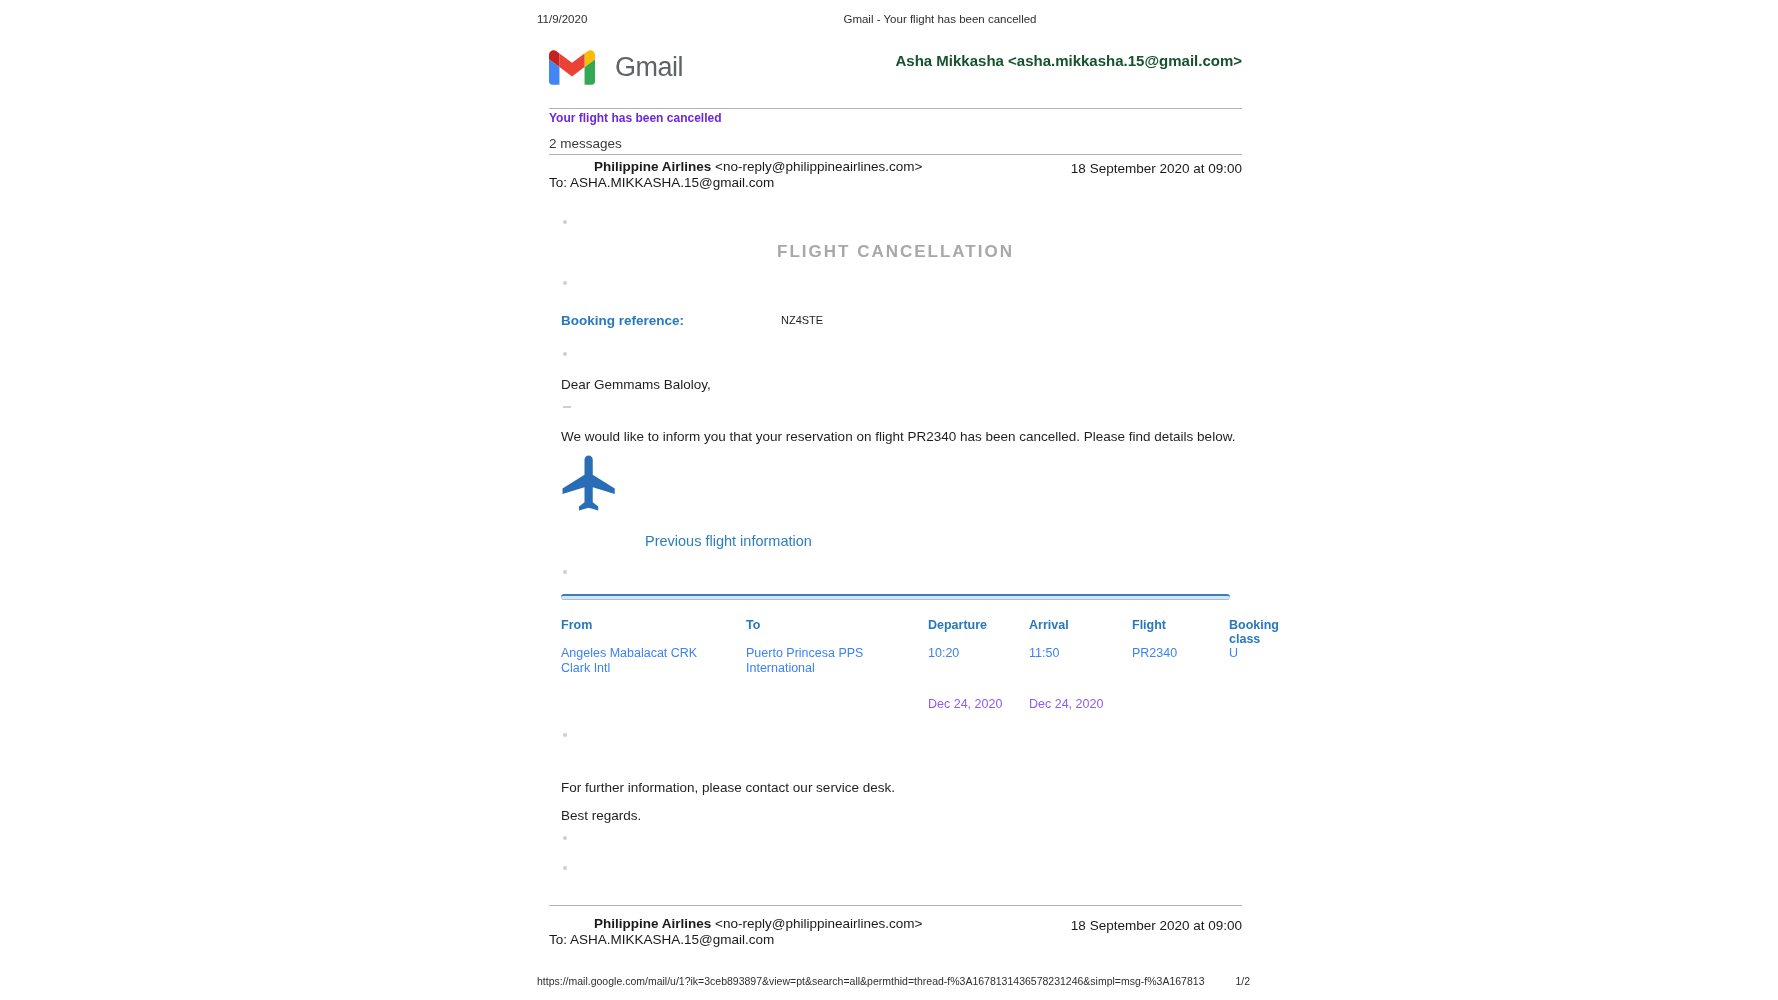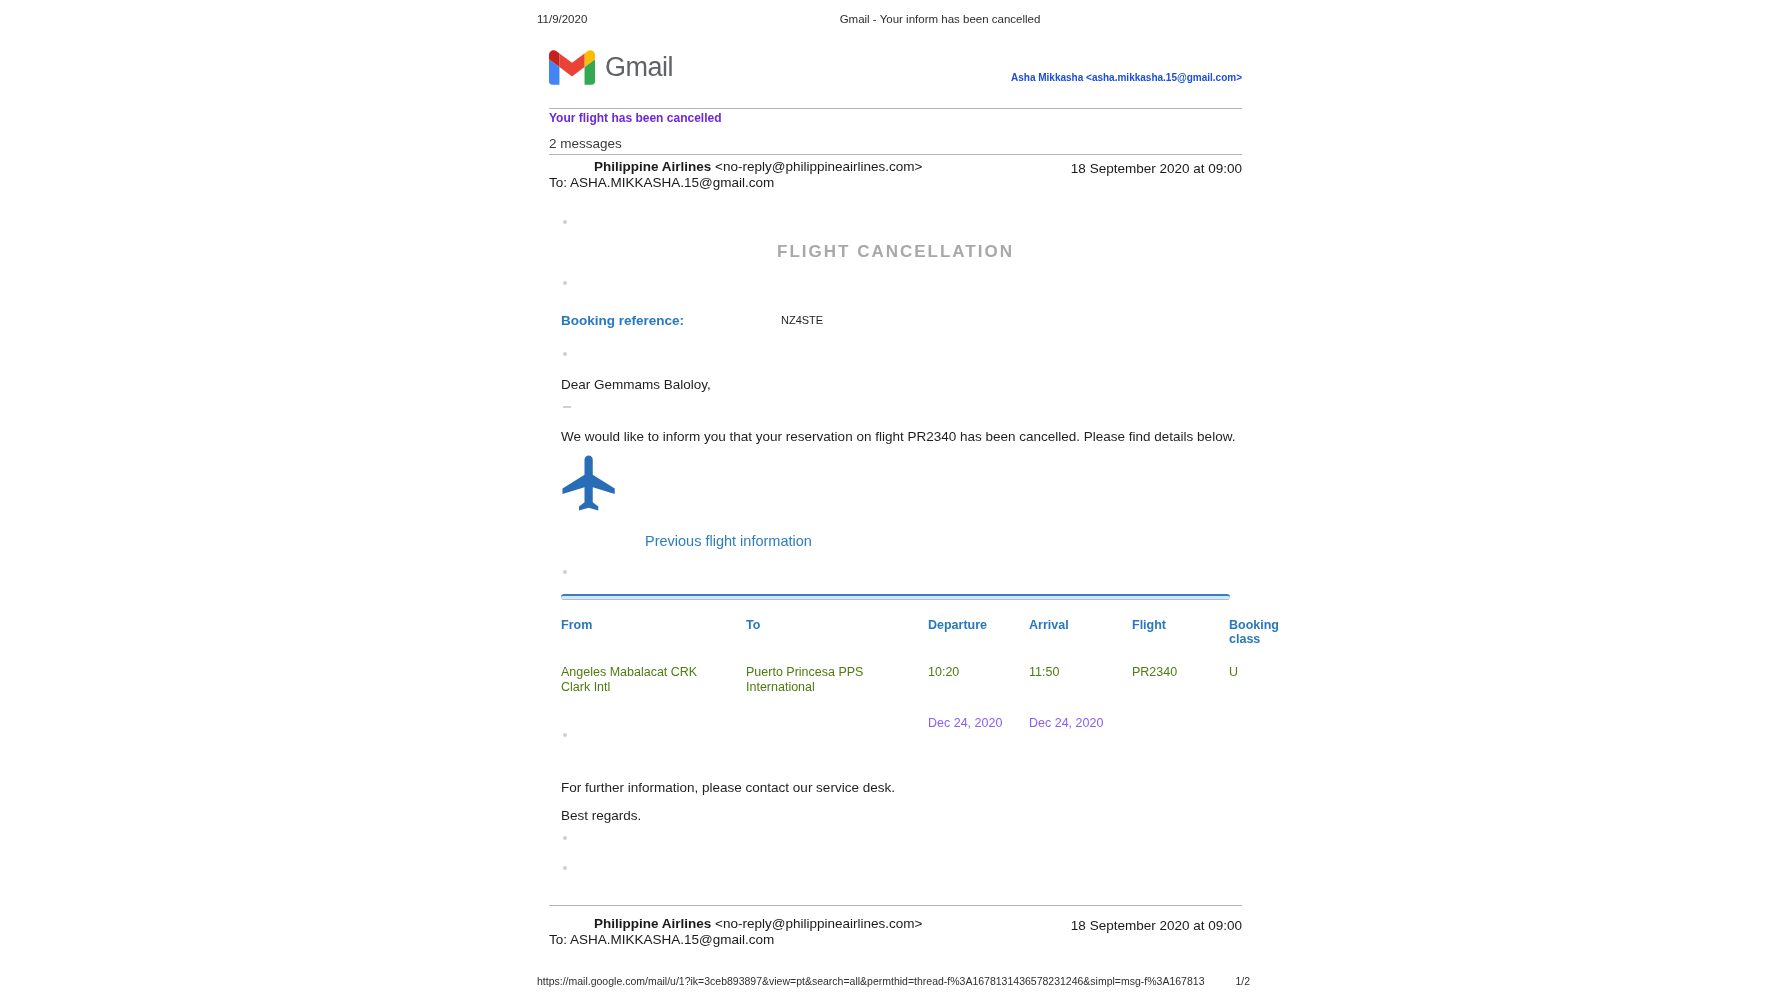--- a/index.html
+++ b/index.html
@@ -14,23 +14,23 @@
   .print-date { left:537px; top:13px; font-size:11.5px; color:#2e2e2e; }
   .print-title { left:745px; width:390px; top:13px; font-size:11.5px; color:#2e2e2e; text-align:center; }
   .print-footer { left:537px; top:975px; width:713px; display:flex; justify-content:space-between; align-items:flex-start; }
   .print-url { font-size:10.5px; color:#2e2e2e; white-space:nowrap; overflow:hidden; max-width:668px; }
   .print-pagenum { font-size:10.5px; color:#2e2e2e; }
 
   
   .content { position:absolute; left:549px; top:0; width:693px; height:1000px; }
 
   .gmail-header { top:48px; left:0; width:693px; height:42px; }
-  .gmail-logo { position:absolute; left:0; top:2px; display:flex; align-items:center; gap:10px; }
+  .gmail-logo { position:absolute; left:0; top:2px; display:flex; align-items:center; gap:20px; }
   .gmail-logo-text { font-size:27px; color:#5f6368; letter-spacing:-0.5px; }
-  .account-line { position:absolute; right:0; top:24px; font-size:10px; font-weight:bold; color:#1d4ed8; }
+  .account-line { position:absolute; right:0; top:4px; font-size:15px; font-weight:bold; color:#14532d; }
 
   .rule { left:0; width:693px; border-top:1px solid #b3b3b3; height:0; }
   .rule-1 { top:108px; }
   .rule-2 { top:154px; }
   .rule-3 { top:905px; }
 
   .subject { left:0; top:111px; font-size:12px; font-weight:bold; color:#6d28d9; }
   .msg-count { left:0; top:136px; font-size:13.5px; color:#3a3a3a; }
 
   .msg-header { left:0; width:693px; }
@@ -52,42 +52,42 @@
 
   .plane { left:8px; top:450px; }
   .prev-link { left:96px; top:533px; font-size:14.5px; color:#2e7dc2; cursor:pointer; }
 
   .blue-bar { left:12px; top:594px; width:669px; height:6px; background:#d7e6f4;
     border-top:2px solid #3c7dc0; border-bottom:1px solid #9fc0de; border-radius:3px; }
 
   .flight-table { left:12px; top:612px; width:669px; font-size:12.5px; }
   .trow { display:grid; grid-template-columns:170px 167px 86px 88px 82px 76px; column-gap:15px; }
   .thead-row { color:#2878be; font-weight:bold; padding-top:6px; }
-  .tdata-row { margin-top:19px; line-height:1.18; color:#4d7c0f; }
+  .tdata-row { line-height:1.18; color:#3b82f6; }
   .tdata-row > div { padding-right:14px; }
   .tdate-row { margin-top:21px; color:#8b5cf6; }
 
   .outro   { left:12px; top:780px; font-size:13.5px; }
   .signoff { left:12px; top:786px; font-size:13.5px;margin-top:22px; }
 
   .faint-artifact { width:4px; height:4px; background:#cfcfcf; border-radius:50%; }
   .fa-1 { left:14px; top:220px; }
   .fa-2 { left:14px; top:281px; }
   .fa-3 { left:14px; top:352px; }
   .fa-4 { left:14px; top:406px; width:8px; height:2px; border-radius:0; }
   .fa-5 { left:14px; top:570px; }
   .fa-6 { left:14px; top:733px; }
   .fa-7 { left:14px; top:836px; }
   .fa-8 { left:14px; top:866px; }
 </style>
 </head>
 <body>
 
 <div class="abs print-date">11/9/2020</div>
-<div class="abs print-title">Gmail - Your inform has been cancelled</div>
+<div class="abs print-title">Gmail - Your flight has been cancelled</div>
 
 <div class="content">
 
   <div class="abs gmail-header">
     <div class="gmail-logo">
       <span style="display:inline-block; line-height:0;">
         <svg viewBox="52 42 88 66" width="46" height="35" aria-hidden="true">
           <path fill="#4285f4" d="M58 108h14V74L52 59v43c0 3.32 2.69 6 6 6"></path>
           <path fill="#34a853" d="M120 108h14c3.32 0 6-2.69 6-6V59l-20 15"></path>
           <path fill="#fbbc04" d="M120 48v26l20-15v-8c0-7.42-8.47-11.65-14.4-7.2"></path>

